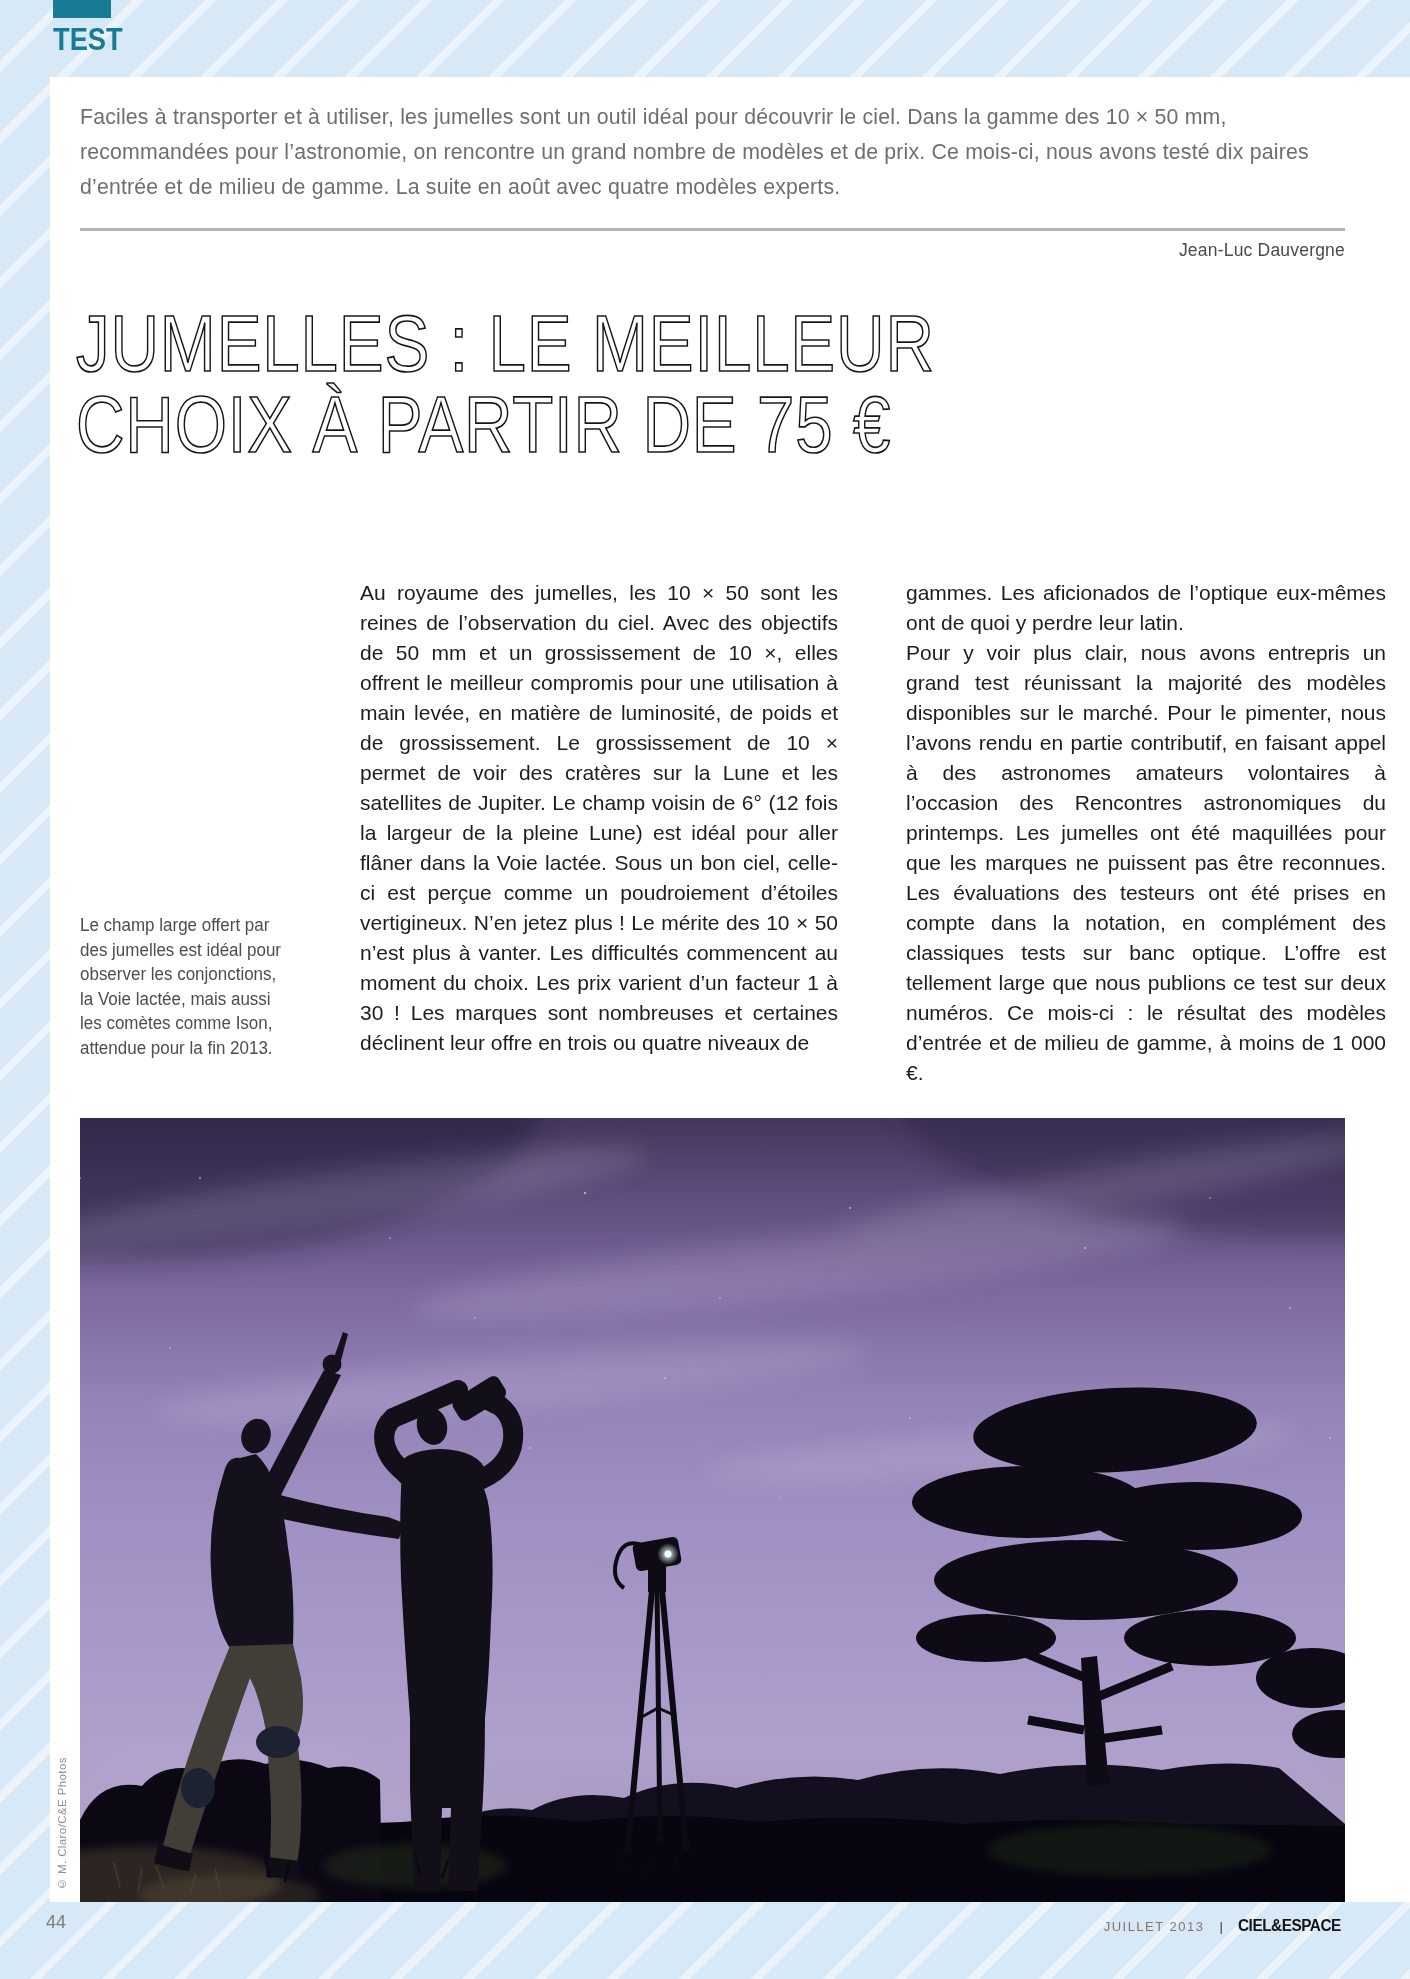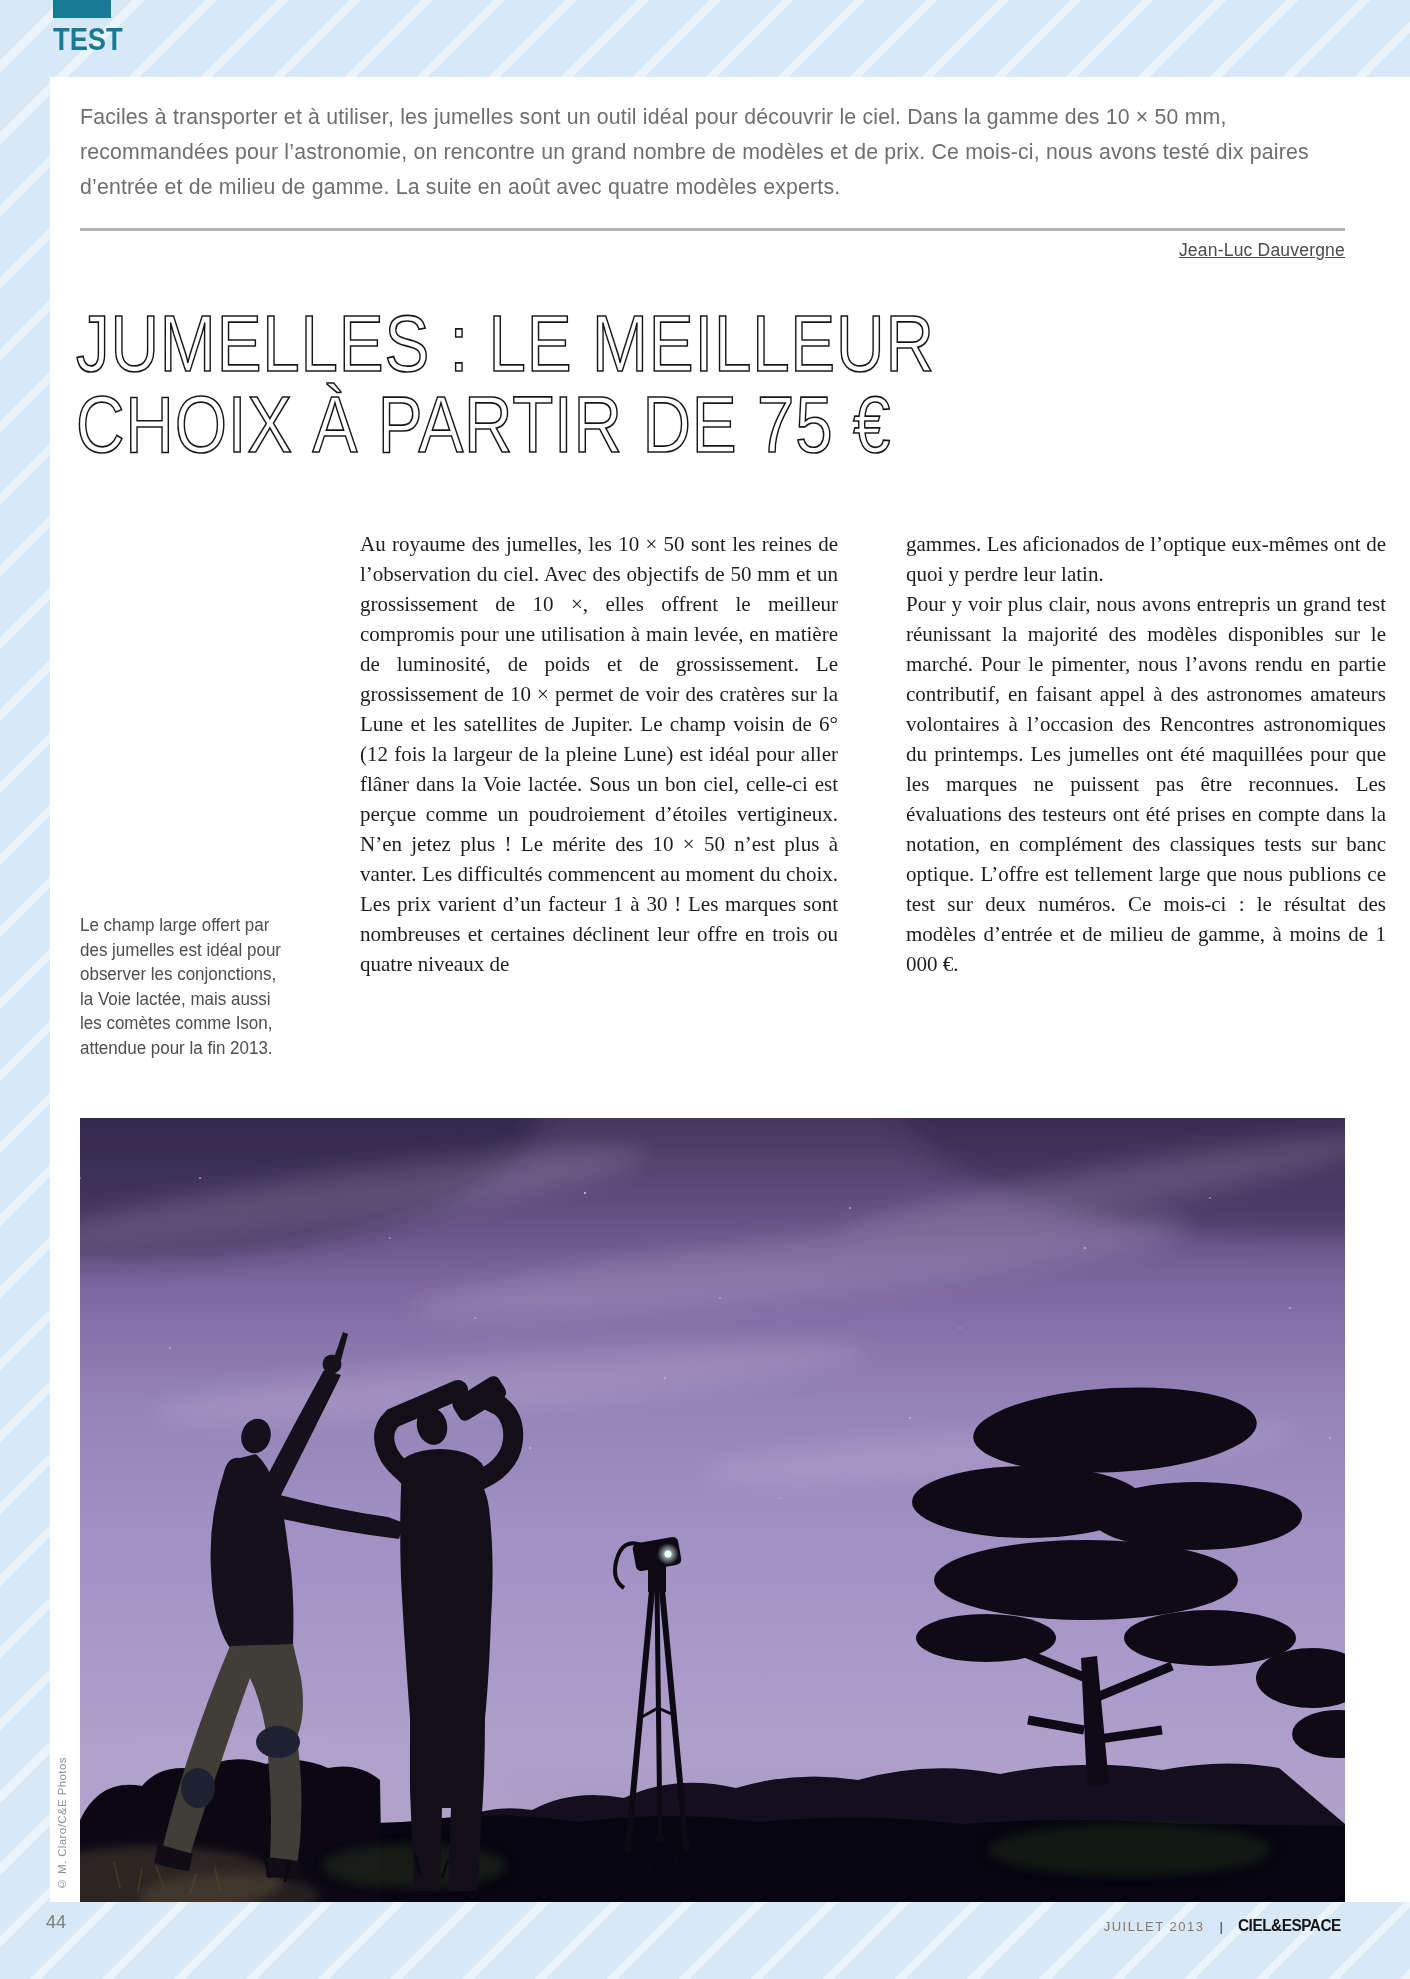--- a/index.html
+++ b/index.html
@@ -10,32 +10,32 @@
   }
   .page{position:absolute;left:50px;top:77px;width:1360px;height:1825px;background:#ffffff;}
   .kicker-square{position:absolute;left:53px;top:0;width:58px;height:18px;background:#187a94;}
   .kicker{position:absolute;left:53px;top:22px;color:#187a94;font-size:31px;font-weight:bold;
     letter-spacing:0px;transform:scaleX(0.88);transform-origin:left top;}
   .standfirst{position:absolute;left:80px;top:99px;width:1340px;color:#6e6e6e;
     font-size:22.5px;line-height:35px;font-weight:normal;letter-spacing:0.2px;
     transform:scaleX(0.945);transform-origin:left top;}
   .divider{position:absolute;left:80px;top:228px;width:1265px;height:3px;background:#b3b3b3;}
   .byline{position:absolute;left:80px;top:240px;width:1265px;text-align:right;
-    color:#4a4a4a;font-size:17.5px;letter-spacing:0.2px;text-decoration:underline;}
+    color:#4a4a4a;font-size:17.5px;letter-spacing:0.2px;}
   .headline{position:absolute;left:76px;top:303px;width:1520px;
     font-size:80px;line-height:81px;font-weight:normal;letter-spacing:1px;
     color:#161616;transform:scaleX(0.84);transform-origin:left top;}
   @supports (-webkit-text-stroke: 1px black){
     .headline{color:transparent;-webkit-text-stroke:1.7px #161616;}
   }
   .headline div{white-space:nowrap;}
   .caption{position:absolute;left:80px;top:913px;width:250px;color:#4d4d4d;
     font-size:17.5px;line-height:24.5px;white-space:pre-line;
     transform:scaleX(0.97);transform-origin:left top;}
-  .bodycol{position:absolute;top:529px;font-family:Liberation Serif, serif;
+  .bodycol{position:absolute;top:578px;font-family:Liberation Sans, sans-serif;
     font-size:21px;line-height:30px;color:#1d1d1d;text-align:justify;}
   .col-left{left:360px;width:478px;}
   .col-right{left:866px;width:480px;margin-left:40px;}
   .bodycol p{margin:0;padding:0;}
   .photo{position:absolute;left:80px;top:1118px;width:1265px;height:784px;overflow:hidden;
     background:
       radial-gradient(ellipse 900px 300px at 82% 104%, rgba(238,224,250,0.32), rgba(238,224,250,0) 62%),
       radial-gradient(ellipse 760px 280px at 12% 100%, rgba(230,214,246,0.28), rgba(230,214,246,0) 62%),
       linear-gradient(180deg,#443659 0%,#5c4a7a 9%,#7d689f 22%,#9483b7 36%,#a090c3 52%,#a898c8 66%,#af9fcc 80%,#a89ac2 92%,#9c90b2 100%);
   }

